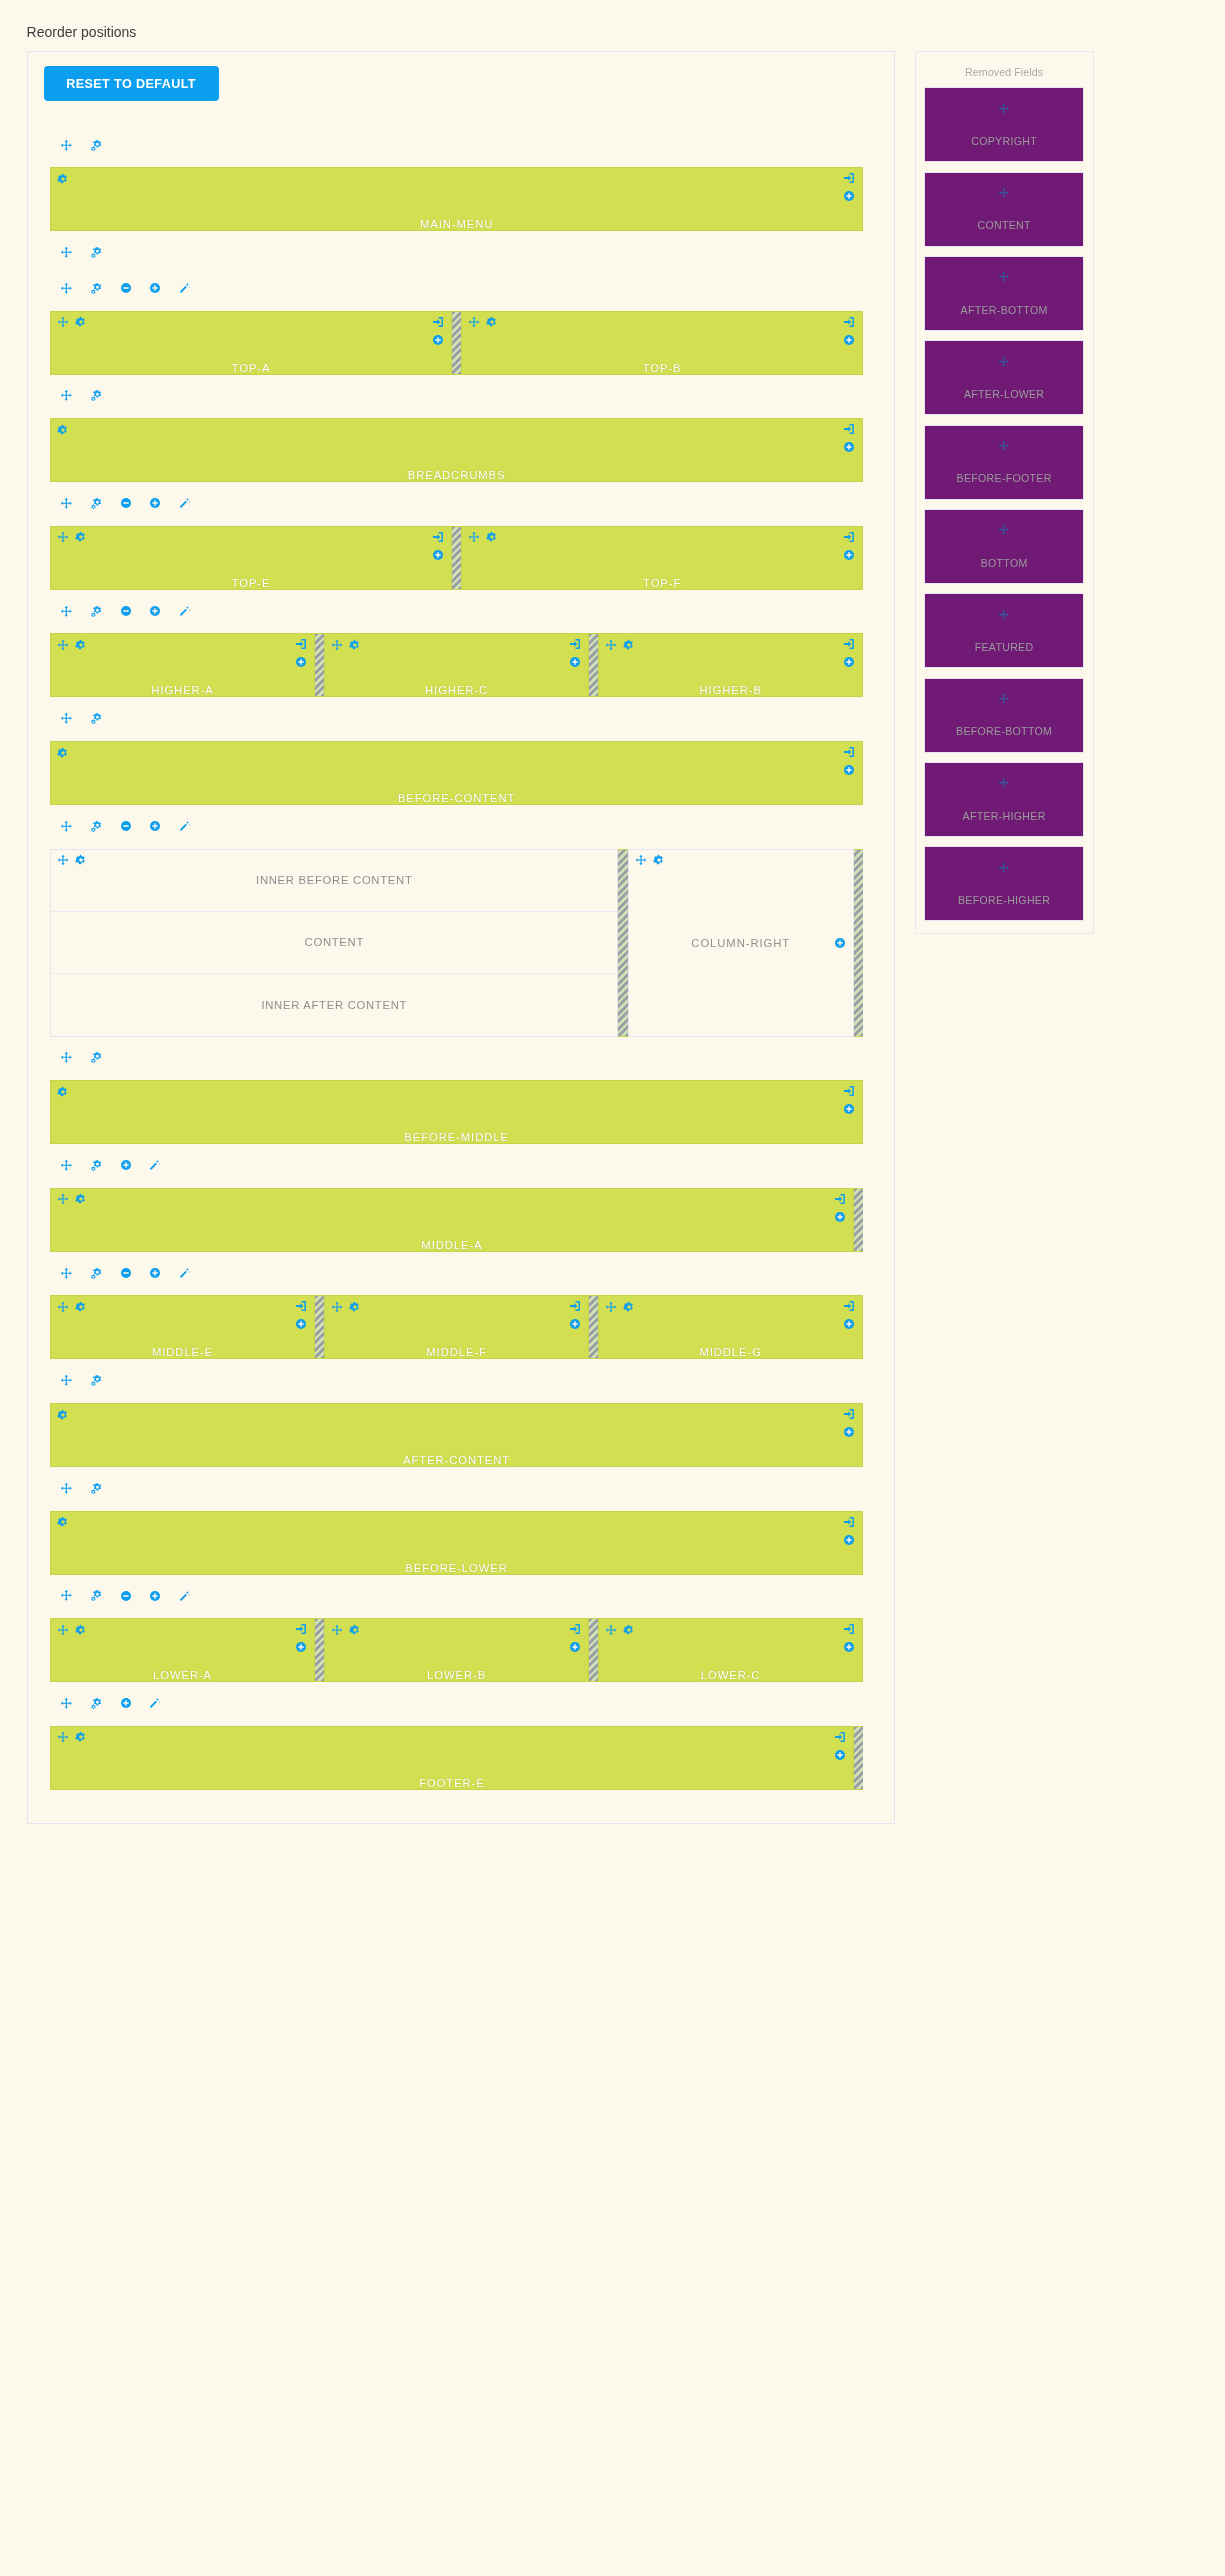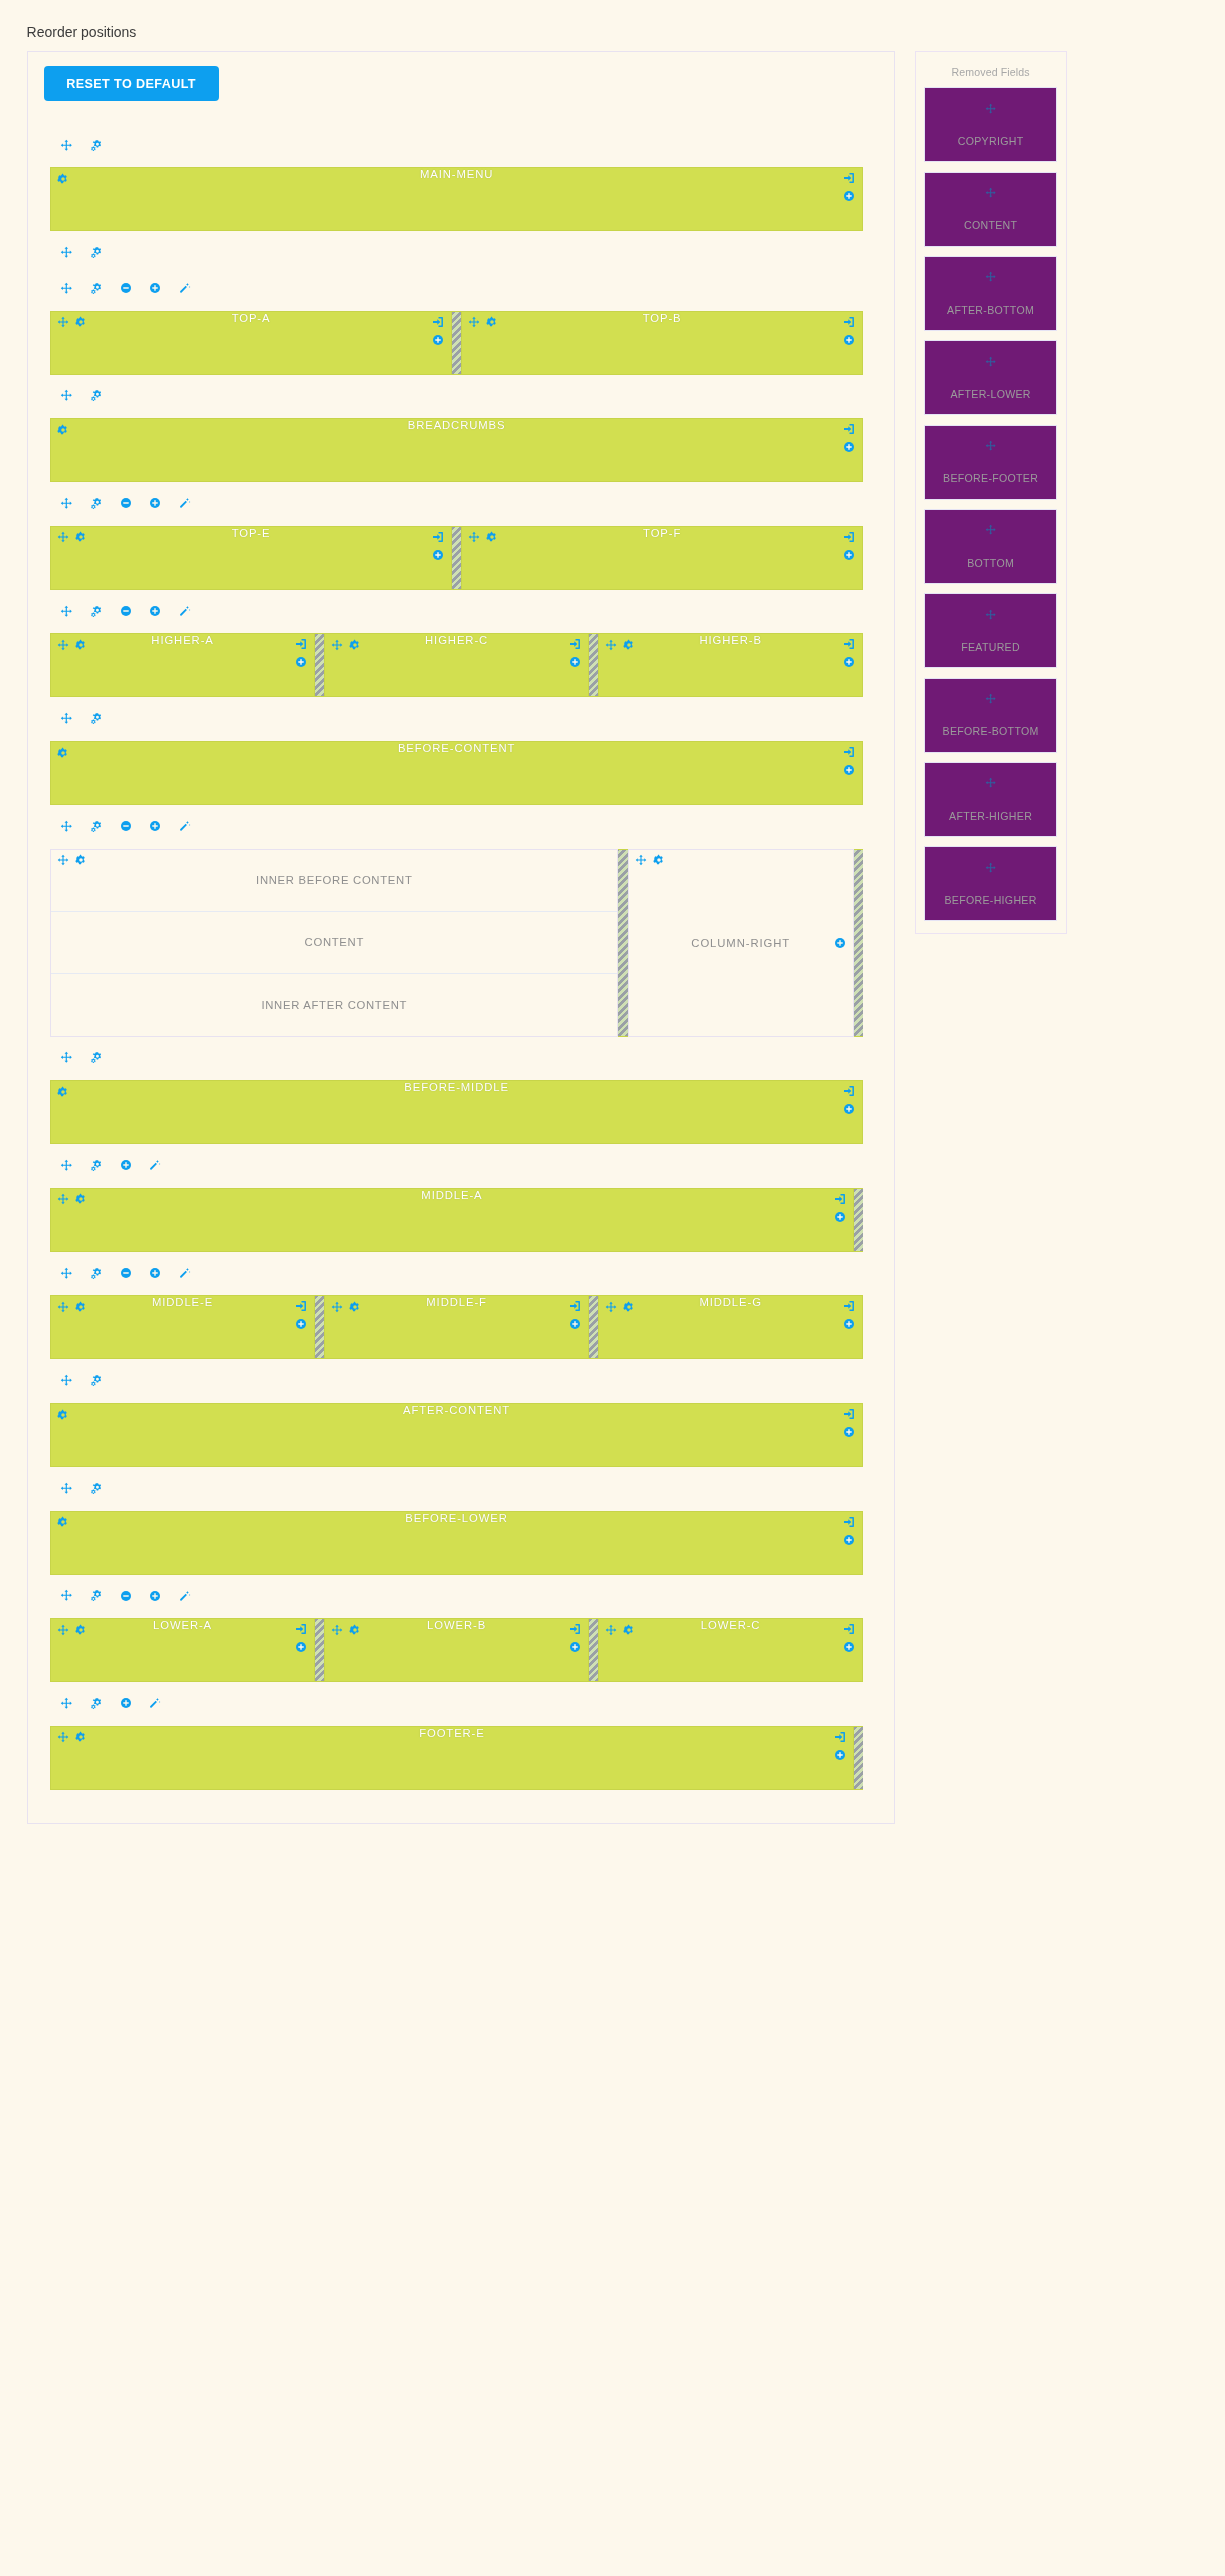--- a/index.html
+++ b/index.html
@@ -68,21 +68,21 @@
     min-height: 64px;
   }
 
   
   .cell {
     position: relative;
     background: #D2DF50;
     border: 0.7px solid #c7d449;
     min-height: 64px;
     display: flex;
-    align-items: flex-start;
+    align-items: flex-end;
     justify-content: center;
     flex: 1 1 0;
   }
   .cell-label {
     font-size: 11.3px;
     letter-spacing: 0.9px;
     color: #ffffff;
     text-shadow: 0 0 1.3px rgba(120,130,60,.45);
     font-family: "Liberation Sans", sans-serif;
     text-align: center;
@@ -149,21 +149,21 @@
     background: #FDF8EC;
     border: 0.7px solid #e8e2f0;
     position: relative;
     display: flex;
     align-items: center;
     justify-content: center;
   }
 
   
   .removed-panel {
-    width: 152px;
+    width: 179px;
     margin-left: 20px;
     background: #FDF8EC;
     border: 0.7px solid #ece3f3;
     padding: 9.3px 8.6px 12px 8.6px;
   }
   .removed-title {
     text-align: center;
     font-size: 10.6px;
     color: #a8a8a8;
     padding: 5.3px 0 9.3px 0;

